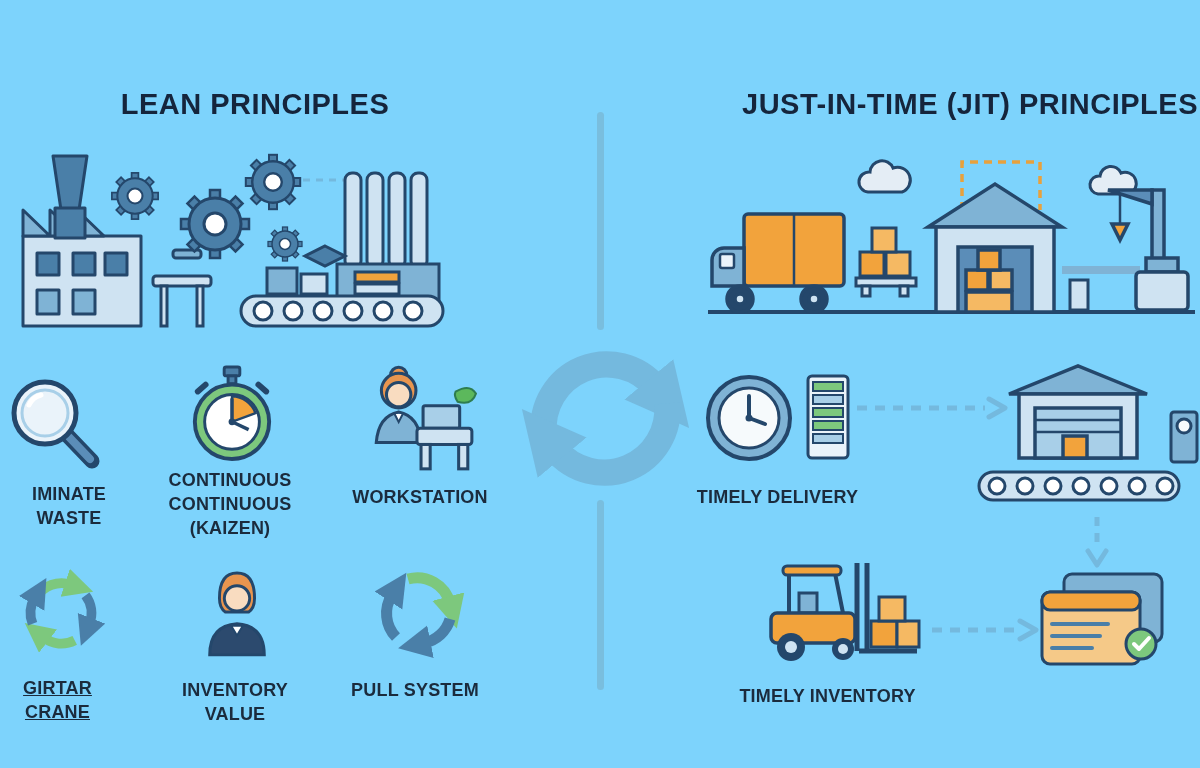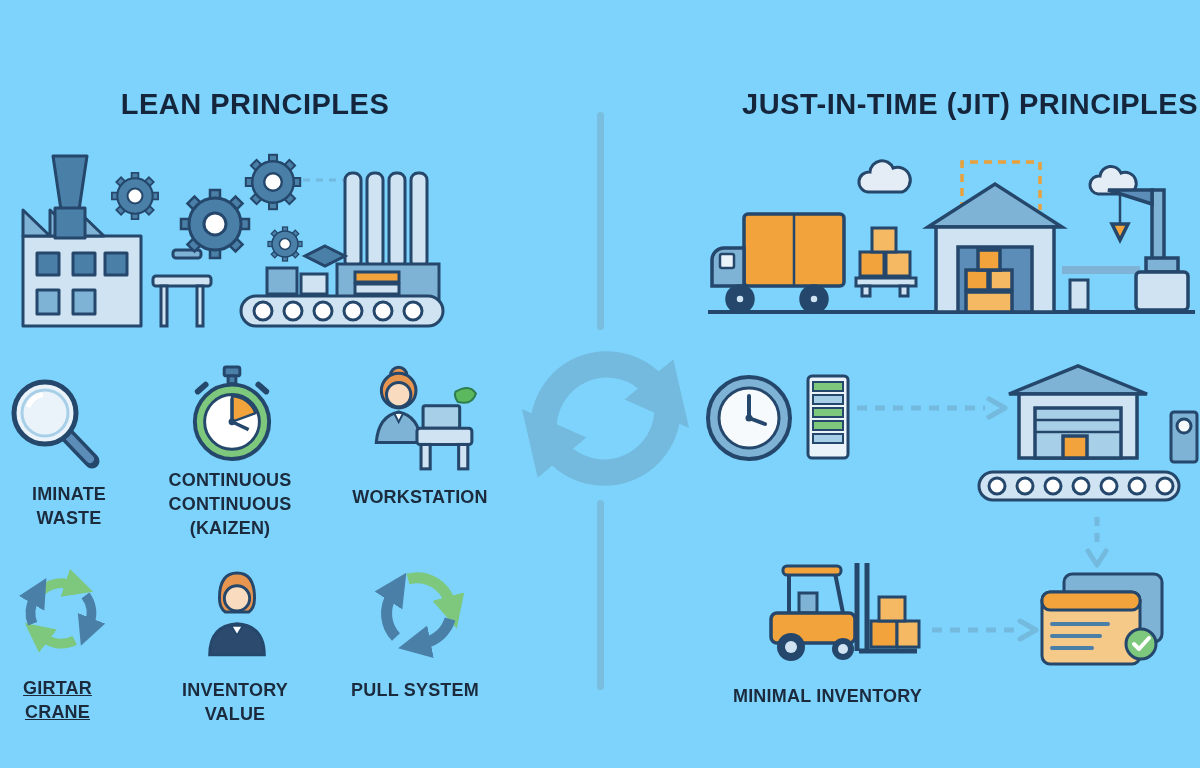--- a/index.html
+++ b/index.html
@@ -270,20 +270,21 @@
       <g stroke="#24476b" stroke-width="3">
         <rect x="103" y="6" width="40" height="82" rx="4" fill="#eaf3fa"></rect>
         <rect x="108" y="12" width="30" height="9" fill="#7dc87d" stroke-width="2"></rect>
         <rect x="108" y="25" width="30" height="9" fill="#a8cfe8" stroke-width="2"></rect>
         <rect x="108" y="38" width="30" height="9" fill="#7dc87d" stroke-width="2"></rect>
         <rect x="108" y="51" width="30" height="9" fill="#7dc87d" stroke-width="2"></rect>
         <rect x="108" y="64" width="30" height="9" fill="#a8cfe8" stroke-width="2"></rect>
       </g>
     </svg>
   </div>
+  <div class="label" style="left:690px;width:175px;top:485px;">TIMELY DELIVERY</div>
 
   <div class="abs" style="left:855px;top:396px;">
     <svg width="155" height="24" viewBox="0 0 155 24">
       <line x1="2" y1="12" x2="130" y2="12" stroke="#74b9de" stroke-width="5" stroke-dasharray="10 8"></line>
       <polyline points="134,3 150,12 134,21" fill="none" stroke="#74b9de" stroke-width="5" stroke-linecap="round" stroke-linejoin="round"></polyline>
     </svg>
   </div>
 
   <div class="abs" style="left:975px;top:360px;">
     <svg width="225" height="150" viewBox="0 0 225 150">
@@ -332,21 +333,21 @@
       <path d="M34 58 L34 18 L80 18 L88 58" stroke="#24476b" stroke-width="4" fill="none"></path>
       <rect x="28" y="11" width="58" height="9" rx="4" fill="#f2a33c" stroke="#24476b" stroke-width="3"></rect>
       <rect x="44" y="38" width="18" height="20" fill="#7fb3d5" stroke="#24476b" stroke-width="3"></rect>
       <rect x="16" y="58" width="84" height="30" rx="6" fill="#f2a33c" stroke="#24476b" stroke-width="3.5"></rect>
       <circle cx="36" cy="92" r="14" fill="#24476b"></circle>
       <circle cx="36" cy="92" r="6" fill="#cfe3f2"></circle>
       <circle cx="88" cy="94" r="11" fill="#24476b"></circle>
       <circle cx="88" cy="94" r="5" fill="#cfe3f2"></circle>
     </svg>
   </div>
-  <div class="label" style="left:730px;width:195px;top:684px;">MINIMAL INVENTORY</div>
+  <div class="label" style="left:730px;width:195px;top:684px;">TIMELY INVENTORY</div>
 
   <div class="abs" style="left:930px;top:618px;">
     <svg width="110" height="24" viewBox="0 0 110 24">
       <line x1="2" y1="12" x2="88" y2="12" stroke="#74b9de" stroke-width="5" stroke-dasharray="10 8"></line>
       <polyline points="90,3 106,12 90,21" fill="none" stroke="#74b9de" stroke-width="5" stroke-linecap="round" stroke-linejoin="round"></polyline>
     </svg>
   </div>
 
   <div class="abs" style="left:1038px;top:570px;">
     <svg width="128" height="98" viewBox="0 0 128 98">

